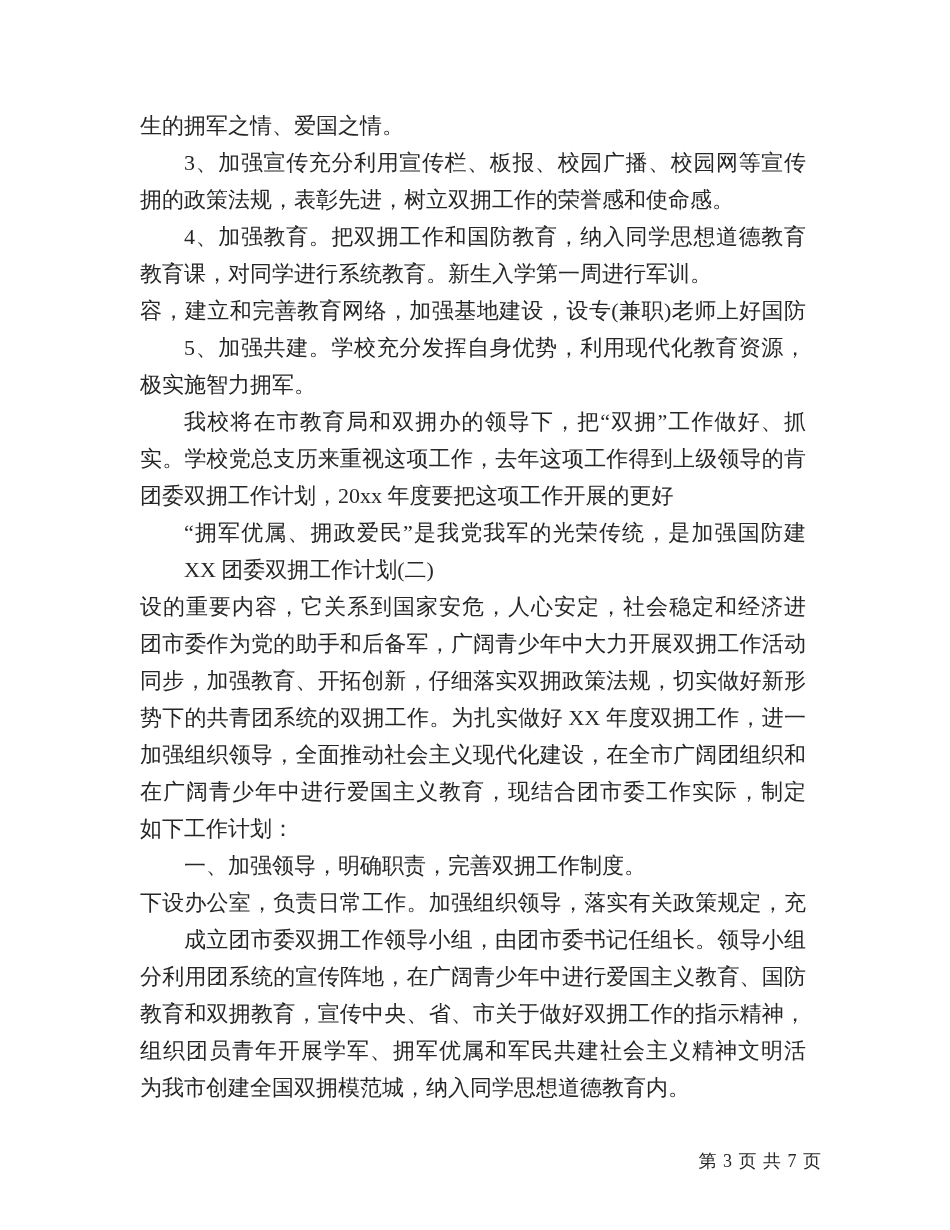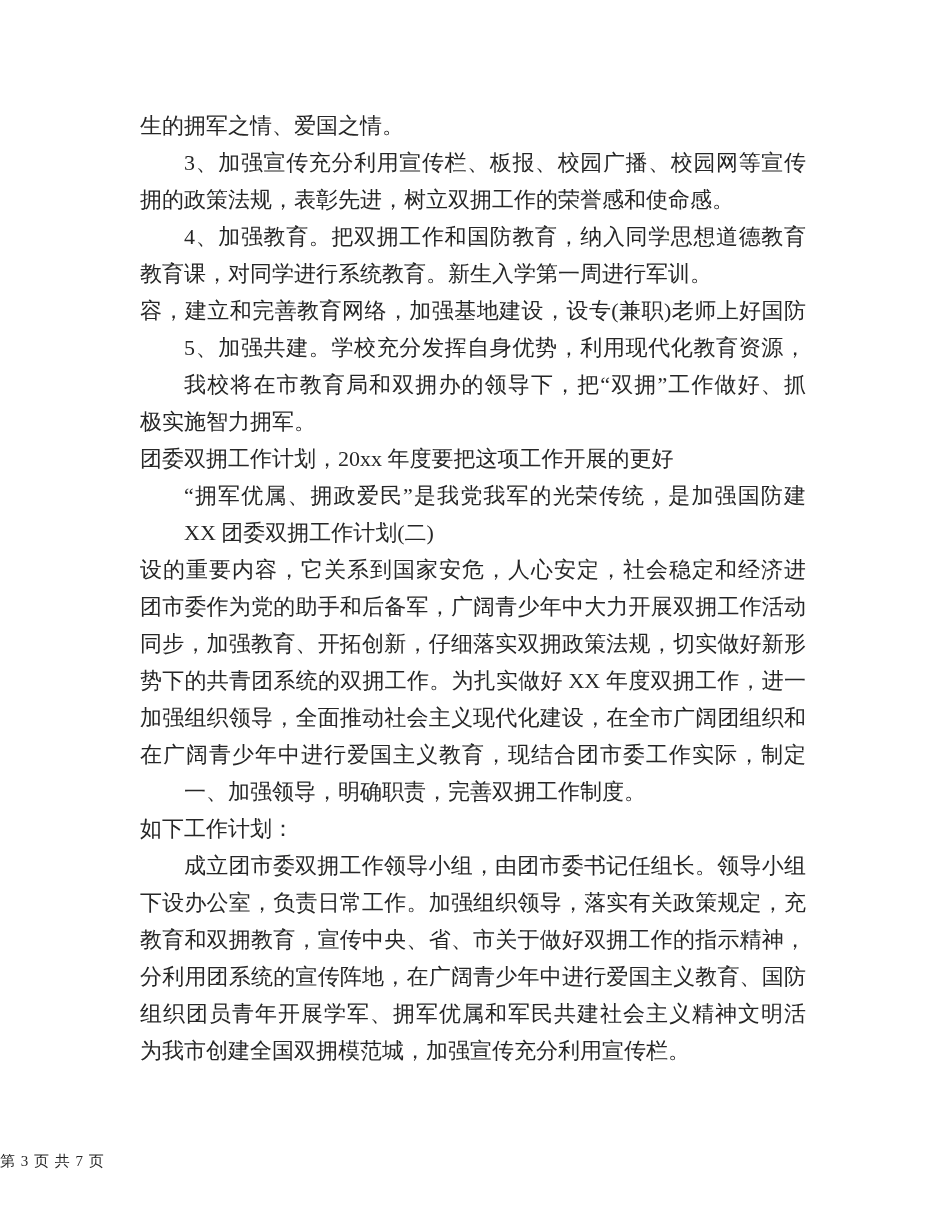--- a/index.html
+++ b/index.html
@@ -36,53 +36,54 @@
     white-space: normal;
     text-align: justify;
     text-align-last: justify;
     text-justify: inter-ideograph;
   }
   .page-footer {
     position: absolute;
     left: 0;
     right: 0;
     top: 1149px;
-    text-align: left;
-    font-size: 15px;
+    text-align: right;
+    font-size: 18px;
     line-height: 24px;
     color: #262626;
     letter-spacing: 1px;
   }
 </style>
 </head>
 <body>
 
 <div class="page">
   <div class="doc-body">
       <div class="line">生的拥军之情、爱国之情。</div>
       <div class="line indent justify">3、加强宣传充分利用宣传栏、板报、校园广播、校园网等宣传双</div>
       <div class="line">拥的政策法规，表彰先进，树立双拥工作的荣誉感和使命感。</div>
       <div class="line indent justify">4、加强教育。把双拥工作和国防教育，纳入同学思想道德教育内</div>
       <div class="line">教育课，对同学进行系统教育。新生入学第一周进行军训。</div>
       <div class="line justify">容，建立和完善教育网络，加强基地建设，设专(兼职)老师上好国防</div>
       <div class="line indent justify">5、加强共建。学校充分发挥自身优势，利用现代化教育资源，积</div>
+      <div class="line">极实施智力拥军。</div>
       <div class="line indent justify">我校将在市教育局和双拥办的领导下，把“双拥”工作做好、抓</div>
-      <div class="line">极实施智力拥军。</div>
+      <div class="line justify">实。学校党总支历来重视这项工作，去年这项工作得到上级领导的肯</div>
       <div class="line">团委双拥工作计划，20xx 年度要把这项工作开展的更好</div>
       <div class="line indent justify">“拥军优属、拥政爱民”是我党我军的光荣传统，是加强国防建</div>
       <div class="line indent">XX 团委双拥工作计划(二)</div>
       <div class="line justify">设的重要内容，它关系到国家安危，人心安定，社会稳定和经济进展。</div>
       <div class="line justify">团市委作为党的助手和后备军，广阔青少年中大力开展双拥工作活动</div>
       <div class="line justify">同步，加强教育、开拓创新，仔细落实双拥政策法规，切实做好新形</div>
       <div class="line justify">势下的共青团系统的双拥工作。为扎实做好 XX 年度双拥工作，进一步</div>
       <div class="line justify">加强组织领导，全面推动社会主义现代化建设，在全市广阔团组织和</div>
       <div class="line justify">在广阔青少年中进行爱国主义教育，现结合团市委工作实际，制定</div>
+      <div class="line">如下工作计划：</div>
       <div class="line indent">一、加强领导，明确职责，完善双拥工作制度。</div>
-      <div class="line">如下工作计划：</div>
+      <div class="line justify">下设办公室，负责日常工作。加强组织领导，落实有关政策规定，充</div>
       <div class="line indent justify">成立团市委双拥工作领导小组，由团市委书记任组长。领导小组</div>
-      <div class="line justify">下设办公室，负责日常工作。加强组织领导，落实有关政策规定，充</div>
+      <div class="line justify">分利用团系统的宣传阵地，在广阔青少年中进行爱国主义教育、国防</div>
       <div class="line justify">教育和双拥教育，宣传中央、省、市关于做好双拥工作的指示精神，</div>
-      <div class="line justify">分利用团系统的宣传阵地，在广阔青少年中进行爱国主义教育、国防</div>
       <div class="line justify">组织团员青年开展学军、拥军优属和军民共建社会主义精神文明活动，</div>
-      <div class="line">为我市创建全国双拥模范城，加强宣传充分利用宣传栏。</div>
+      <div class="line">为我市创建全国双拥模范城，纳入同学思想道德教育内。</div>
     </div>
   <div class="page-footer">第 3 页 共 7 页</div>
 </div>
 
 </body></html>

